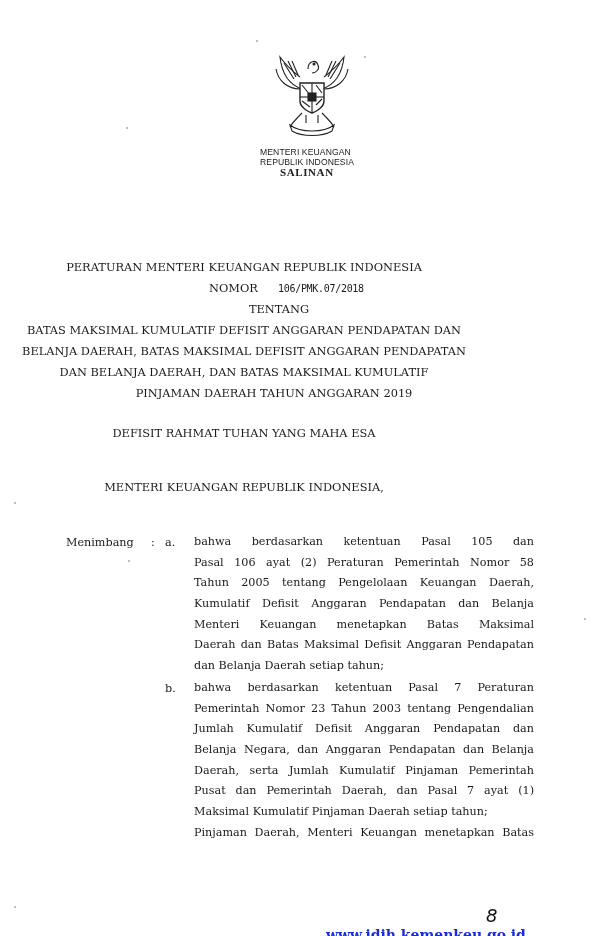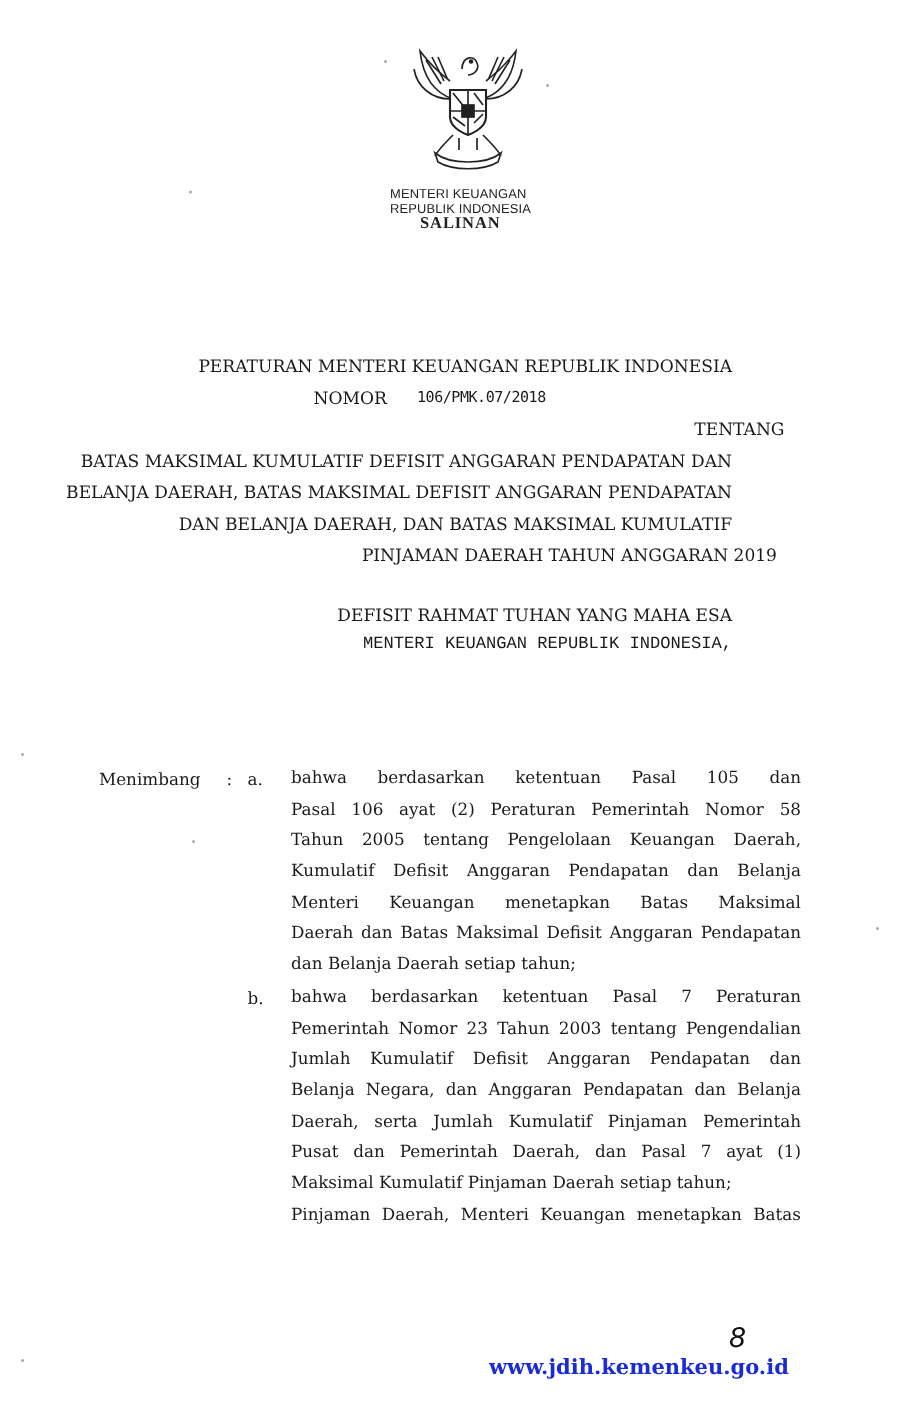--- a/index.html
+++ b/index.html
@@ -1,21 +1,21 @@
 <!DOCTYPE html>
 <html><head>
 <meta charset="utf-8">
 <style>
   html, body { margin:0; padding:0; background:#ffffff; }
   body { width:612px; height:936px; position:relative; overflow:hidden; font-family:"DejaVu Serif", "Liberation Serif", serif; color:#1a1a1a; }
-  .abs { position:absolute; }
+  .abs { position:absolute;margin-top:23px; }
   .emblem { left:272px; top:26px; width:80px; height:88px; }
   .hdr-sans { font-family:"Liberation Sans", "DejaVu Sans", sans-serif; font-size:8.6px; color:#222; letter-spacing:0.1px; }
   .salinan { font-family:"Liberation Serif", serif; font-weight:bold; font-size:11px; letter-spacing:0.6px; color:#222; }
-  .center { left:0; width:488px; text-align:right; }
+  .center { left:0; width:488px; text-align:center; }
   .title-line { font-size:11.4px; line-height:20px; white-space:nowrap; }
   .body-text { font-size:11.2px; line-height:20.7px; }
   .label { left:66px; top:513px; font-size:11.2px; }
   .colon { left:151px; top:513px; font-size:11.2px; }
   .item-letter { font-size:11.2px; }
   .para { left:194px; width:340px; text-align:justify; text-align-last:left; }
   .para span.line { display:block; text-align:justify; text-align-last:justify; height:20.7px; }
   .para span.line.last { text-align-last:left; }
   .mono { font-family:"DejaVu Sans Mono", "Liberation Mono", monospace; font-size:10px; letter-spacing:-0.3px; }
   .footer-link { left:326px; top:904px; font-family:"DejaVu Serif", serif; font-weight:bold; font-size:14px; color:#1a2bd8; }
@@ -61,21 +61,21 @@
 <div class="abs center title-line" style="top:234px;">PERATURAN MENTERI KEUANGAN REPUBLIK INDONESIA</div>
 <div class="abs title-line" style="left:209px; top:255px;">NOMOR</div>
 <div class="abs title-line mono" style="left:278px; top:256px;">106/PMK.07/2018</div>
 <div class="abs center title-line" style="top:276px;padding-left:35px;">TENTANG</div>
 <div class="abs center title-line" style="top:297px;">BATAS MAKSIMAL KUMULATIF DEFISIT ANGGARAN PENDAPATAN DAN</div>
 <div class="abs center title-line" style="top:318px;">BELANJA DAERAH, BATAS MAKSIMAL DEFISIT ANGGARAN PENDAPATAN</div>
 <div class="abs center title-line" style="top:339px;">DAN BELANJA DAERAH, DAN BATAS MAKSIMAL KUMULATIF</div>
 <div class="abs center title-line" style="top:360px;padding-left:30px;">PINJAMAN DAERAH TAHUN ANGGARAN 2019</div>
 
 <div class="abs center title-line" style="top:400px;">DEFISIT RAHMAT TUHAN YANG MAHA ESA</div>
-<div class="abs center title-line" style="top:420px;font-family:Liberation Mono, monospace;">MENTERI KEUANGAN REPUBLIK INDONESIA,</div>
+<div class="abs center title-line" style="top:454px;">MENTERI KEUANGAN REPUBLIK INDONESIA,</div>
 
 <div class="abs label">Menimbang</div>
 <div class="abs colon">:</div>
 
 <div class="abs item-letter" style="left:165px; top:513px;">a.</div>
 <div class="abs body-text para" style="top:509px;">
   <span class="line">bahwa berdasarkan ketentuan Pasal 105 dan</span>
   <span class="line">Pasal 106 ayat (2) Peraturan Pemerintah Nomor 58</span>
   <span class="line">Tahun 2005 tentang Pengelolaan Keuangan Daerah,</span>
   <span class="line">Kumulatif Defisit Anggaran Pendapatan dan Belanja</span>

